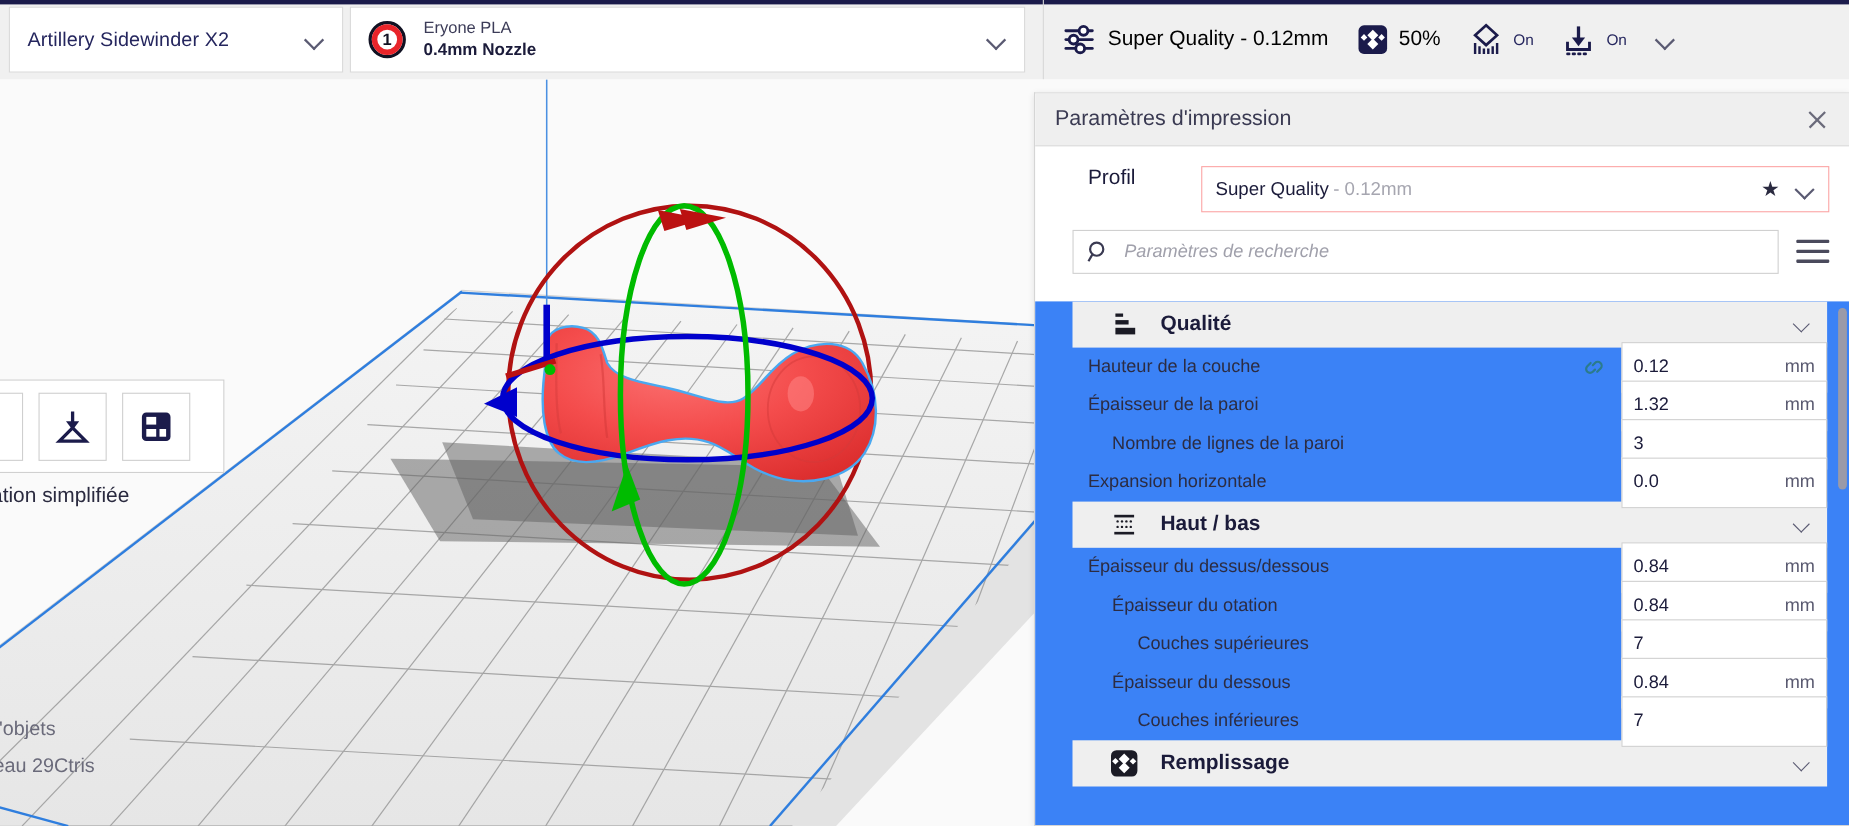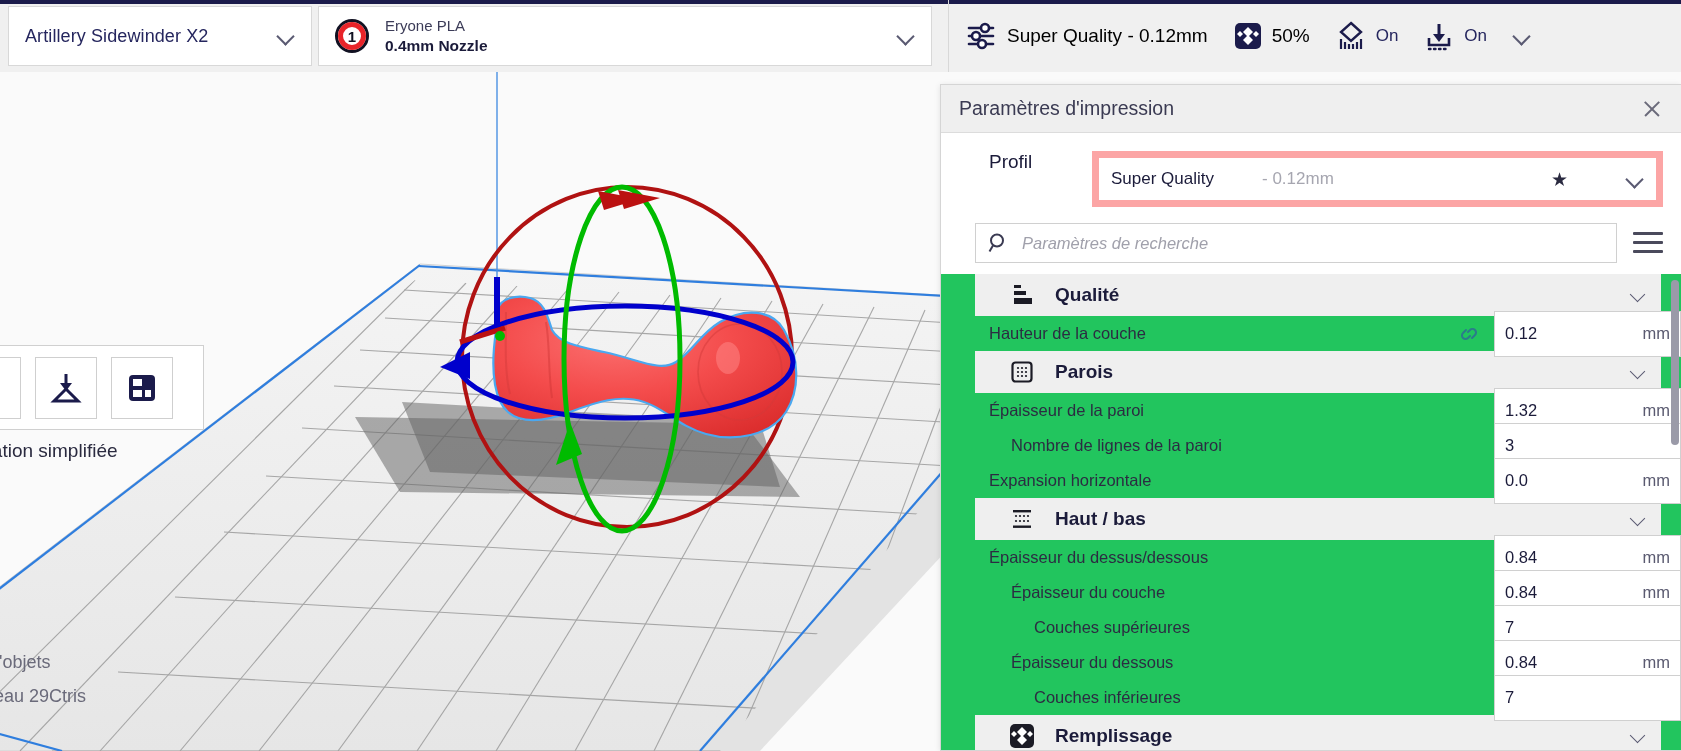--- a/index.html
+++ b/index.html
@@ -63,21 +63,21 @@
   .material-text .m2 { font-size: 15.5px; color: #1b1b3a; font-weight: 700; }
 
   .settings-summary {
     position: absolute; left: 948px; top: 0; right: 0; height: 72px;
     display: flex; align-items: center; gap: 0px; padding-left: 16px;
     border-left: 1px solid #d8d8d8;
   }
   .ss-item { display: flex; align-items: center; gap: 10px; }
   .ss-item .txt { font-size: 19px; color: #000000; white-space: nowrap; }
   .ss-sep { width: 26px; }
-  .ss-on { font-size: 17px; color: #25265e; }
+  .ss-on { font-size: 14px; color: #25265e; }
 
   
   .viewport {
     position: absolute; left: 0; top: 72px; width: 1681px; height: 679px;
     background: #fafafa; overflow: hidden;
   }
   .bed-wrap { position: absolute; left: 0; top: 0; width: 100%; height: 100%; }
 
   
   .obj-tools {
@@ -123,22 +123,22 @@
     background: #6a6a7a;
   }
   .close-x::before { transform: rotate(45deg); }
   .close-x::after { transform: rotate(-45deg); }
 
   .profile-row {
     display: flex; align-items: flex-start; padding: 18px 18px 10px 48px;
   }
   .profile-label { font-size: 19px; color: #1b1b3a; width: 103px; }
   .profile-box {
-    flex: 1; height: 56px; border: 7px solid #fca5a5; background: #fff;
-    display: flex; align-items: center; padding: 0 12px; gap: 44px;
+    flex: 1; height: 42px; border: 1px solid #fca5a5; background: #fff;
+    display: flex; align-items: center; padding: 0 12px;
   }
   .profile-box .pname { font-size: 17px; color: #1b1b3a; font-weight: 400; }
   .profile-box .pvar { font-size: 17px; color: #a6a6b0; margin-left: 4px; }
   .profile-box .spacer { flex: 1; }
   .star { font-size: 19px; color: #2a2a40; margin-right: 14px; }
 
   .search-row {
     display: flex; align-items: center; gap: 16px; padding: 6px 18px 12px 34px;
   }
   .search-box {
@@ -152,37 +152,37 @@
   }
   .search-box input::placeholder { color: #a0a0ab; font-style: italic; }
   .hamburger { width: 30px; height: 22px; flex: none; cursor: pointer; }
   .hamburger i {
     display: block; height: 3px; background: #4a4a5c; margin-bottom: 6px; border-radius: 1px;
   }
 
   
   .settings-list {
     position: absolute; left: 0; right: 0; top: 189px; bottom: 0;
-    overflow: hidden; background: #22c55e;
+    overflow: hidden; background: #3b82f6;
   }
   .cat-row {
     height: 42px; background: #efefef; display: flex; align-items: center;
     padding-left: 34px; margin: 0 20px 0 34px;
   }
   .cat-icon { width: 26px; height: 26px; flex: none; margin-right: 20px; }
   .cat-name { flex: 1; font-size: 19px; font-weight: 700; color: #1b1b3a; }
   .cat-chev { width: 16px; height: 16px; position: relative; margin-right: 14px; }
   .cat-chev::after {
     content: ""; position: absolute; left: 1px; top: 2px; width: 10px; height: 10px;
     border-right: 1.8px solid #5a5a72; border-bottom: 1.8px solid #5a5a72;
     transform: rotate(45deg);
   }
   .set-row {
     height: 35px; display: flex; align-items: center;
-    padding-left: 48px; 
+    padding-left: 48px; padding-right: 20px;
   }
   .set-row.ind1 { padding-left: 70px; }
   .set-row.ind2 { padding-left: 93px; }
   .set-label { font-size: 16.5px; color: #2c2c42; white-space: nowrap; }
   .set-spacer { flex: 1; }
   .link-icon { width: 22px; height: 20px; margin-right: 14px; flex: none; }
   .set-field {
     width: 187px; height: 46px; border: 1px solid #d0d0d0; background: #fff;
     display: flex; align-items: center; padding: 0 10px; flex: none;
   }
@@ -466,40 +466,20 @@
             <path d="M8 6 L5 9 A3.5 3.5 0 0 0 10 14 L12 12" fill="none" stroke="#2b7b8c" stroke-width="2" stroke-linecap="round"></path>
             <path d="M14 14 L17 11 A3.5 3.5 0 0 0 12 6 L10 8" fill="none" stroke="#2b7b8c" stroke-width="2" stroke-linecap="round"></path>
           </svg>
         </span>
         <span class="set-field">
           <span class="set-val">0.12</span>
           <span class="set-unit">mm</span>
         </span>
       </div>
 
-      <div class="cat-row">
-        <span class="cat-icon">
-          <svg width="26" height="26" viewBox="0 0 26 26">
-            <rect x="3.5" y="3.5" width="19" height="19" rx="3" fill="none" stroke="#1b1b25" stroke-width="2.2"></rect>
-            <g fill="#1b1b25">
-              <circle cx="9" cy="9" r="1.1"></circle>
-                <circle cx="13" cy="9" r="1.1"></circle>
-                <circle cx="17" cy="9" r="1.1"></circle>
-              <circle cx="9" cy="13" r="1.1"></circle>
-                <circle cx="13" cy="13" r="1.1"></circle>
-                <circle cx="17" cy="13" r="1.1"></circle>
-              <circle cx="9" cy="17" r="1.1"></circle>
-                <circle cx="13" cy="17" r="1.1"></circle>
-                <circle cx="17" cy="17" r="1.1"></circle>
-            </g>
-          </svg>
-        </span>
-        <span class="cat-name">Parois</span>
-        <span class="cat-chev"></span>
-      </div>
       <div class="set-row">
         <span class="set-label">Épaisseur de la paroi</span>
         <span class="set-spacer"></span>
         <span class="set-field">
           <span class="set-val">1.32</span>
           <span class="set-unit">mm</span>
         </span>
       </div>
       <div class="set-row ind1">
         <span class="set-label">Nombre de lignes de la paroi</span>
@@ -540,21 +520,21 @@
       </div>
       <div class="set-row">
         <span class="set-label">Épaisseur du dessus/dessous</span>
         <span class="set-spacer"></span>
         <span class="set-field">
           <span class="set-val">0.84</span>
           <span class="set-unit">mm</span>
         </span>
       </div>
       <div class="set-row ind1">
-        <span class="set-label">Épaisseur du couche</span>
+        <span class="set-label">Épaisseur du otation</span>
         <span class="set-spacer"></span>
         <span class="set-field">
           <span class="set-val">0.84</span>
           <span class="set-unit">mm</span>
         </span>
       </div>
       <div class="set-row ind2">
         <span class="set-label">Couches supérieures</span>
         <span class="set-spacer"></span>
         <span class="set-field">

